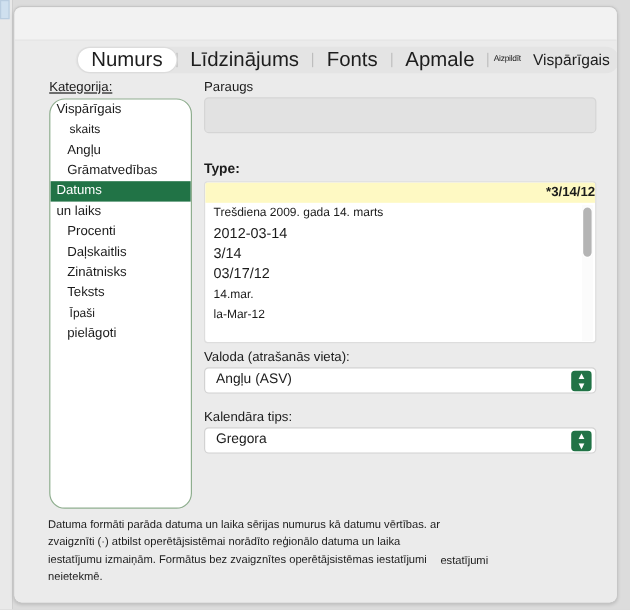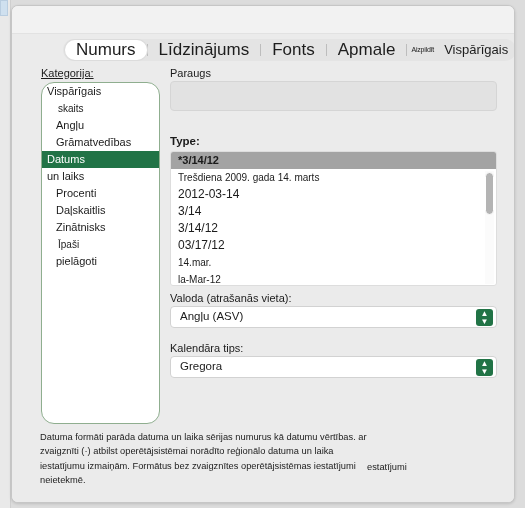--- a/index.html
+++ b/index.html
@@ -191,23 +191,24 @@
   .type-item {
     font-size: 12px;
     color: #1b1b1b;
     height: 17px;
     line-height: 17px;
     padding-left: 7px;
     white-space: nowrap;
     box-sizing: border-box;
   }
   .type-item.selected {
-    background: #a3a3a3;
+    background: #fef9c3;
     font-weight: bold;
     font-size: 11px;
+    text-align: right;
   }
   .type-item.small { font-size: 10px; }
 
   .type-scrollbar {
     position: absolute;
     right: 2px;
     top: 19px;
     width: 9px;
     height: 113px;
     background: #fbfbfb;
@@ -327,34 +328,34 @@
       <div class="category-box">
         <div class="cat-item">Vispārīgais</div>
         <div class="cat-item indent">skaits</div>
         <div class="cat-item indent2">Angļu</div>
         <div class="cat-item indent2">Grāmatvedības</div>
         <div class="cat-item selected">Datums</div>
         <div class="cat-item">un laiks</div>
         <div class="cat-item indent2">Procenti</div>
         <div class="cat-item indent2">Daļskaitlis</div>
         <div class="cat-item indent2">Zinātnisks</div>
+        <div class="cat-item indent2">Teksts</div>
         <div class="cat-item indent">Īpaši</div>
         <div class="cat-item indent2">pielāgoti</div>
       </div>
 
       <div class="label lbl-paraugs">Paraugs</div>
       <div class="sample-box"></div>
 
       <div class="label lbl-type">Type:</div>
       <div class="type-box">
         <div class="type-item selected">*3/14/12</div>
         <div class="type-item small">Trešdiena 2009. gada 14. marts</div>
         <div class="type-item">2012-03-14</div>
         <div class="type-item">3/14</div>
-        <div class="type-item">3/14/12</div>
         <div class="type-item">03/17/12</div>
         <div class="type-item small">14.mar.</div>
         <div class="type-item small">la-Mar-12</div>
         <div class="type-scrollbar"></div>
         <div class="type-thumb"></div>
       </div>
 
       <div class="label lbl-valoda">Valoda (atrašanās vieta):</div>
       <div class="combo combo-valoda">
         <div class="combo-text">Angļu (ASV)</div>

